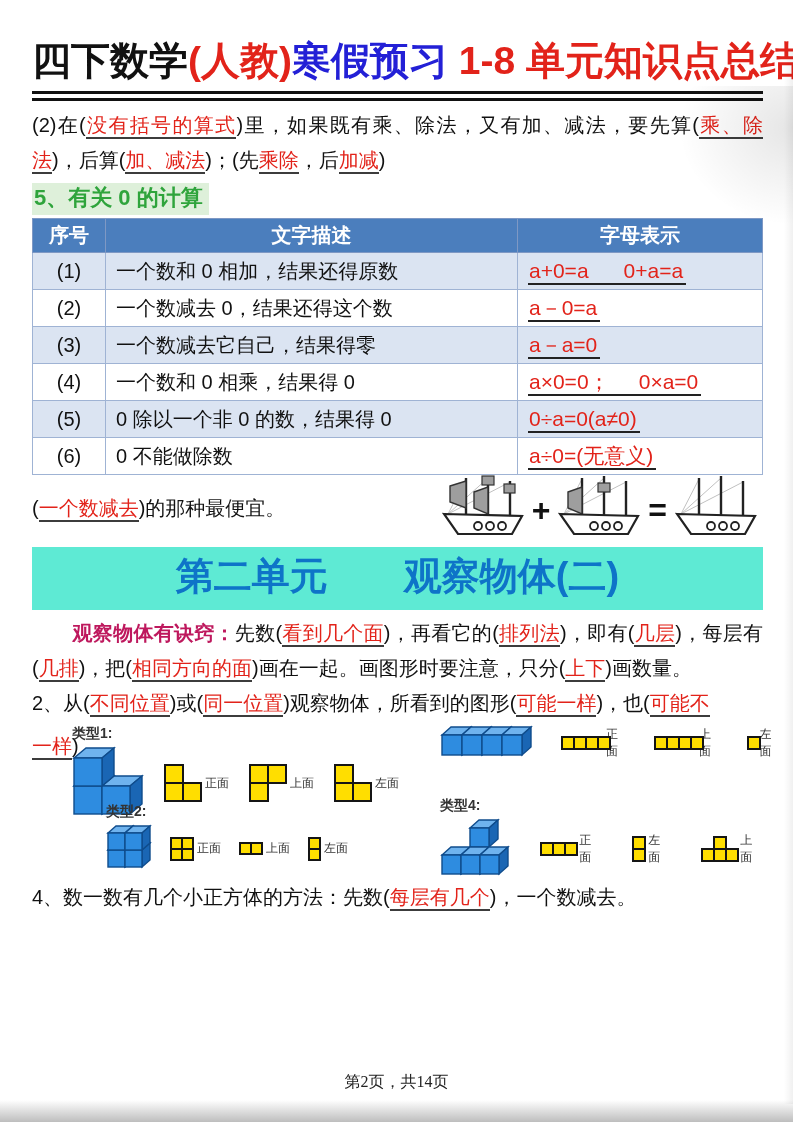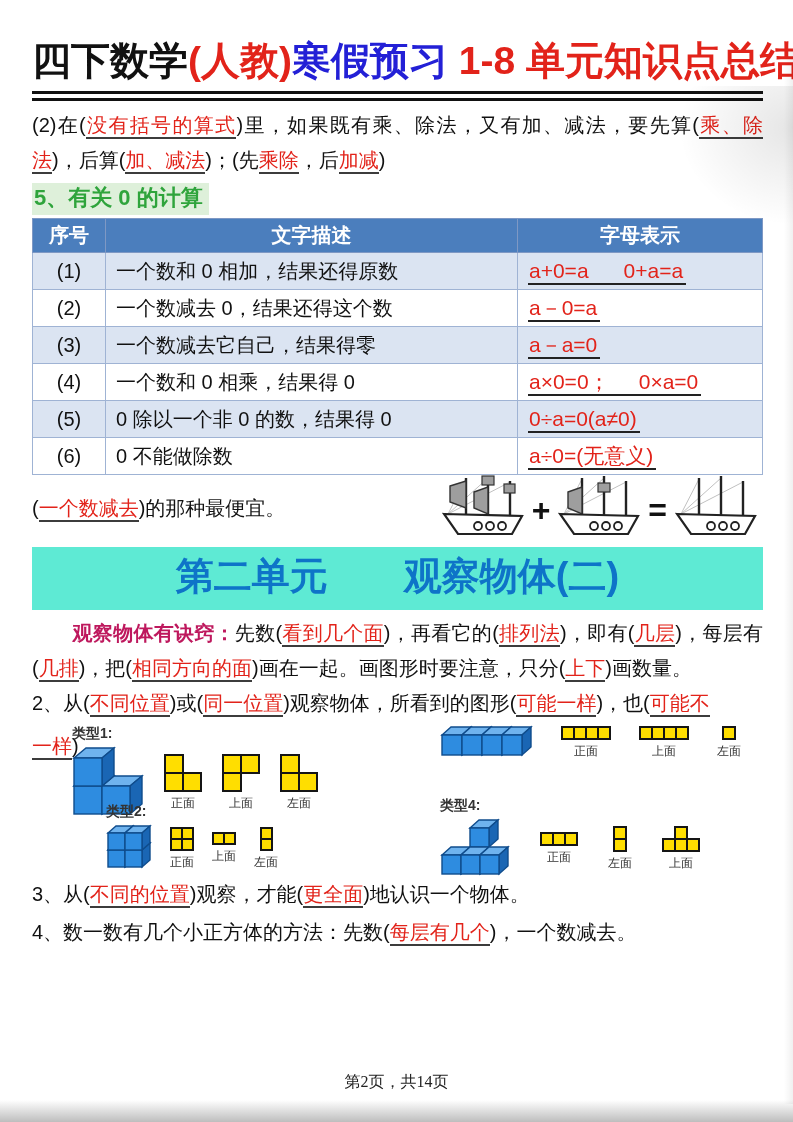--- a/index.html
+++ b/index.html
@@ -44,21 +44,21 @@
   
   .diagrams { position:relative; height:152px; margin-top:4px; }
   .leftover { position:absolute; left:0; top:4px; }
   .dgroup { position:absolute; }
   .g0 { left:40px;  top:0; }
   .g1 { left:408px; top:0; }
   .g2 { left:74px;  top:78px; }
   .g3 { left:408px; top:72px; }
   .dlabel { font-size:14px; color:#333; font-weight:bold; margin-bottom:3px; }
   .drow { display:flex; align-items:center; }
-  .vwrap { display:flex; flex-direction:column; align-items:center; gap:3px; }
+  .vwrap { display:flex; align-items:center; gap:3px; }
   .vcells { position:relative; }
   .vcell { position:absolute; background:#FFDE00; border:2px solid #151515; }
   .vlabel { font-size:12px; color:#333; }
 
   .footer { position:absolute; left:0; right:0; top:1072px; text-align:center; font-family:"Liberation Serif","DejaVu Serif",serif; font-size:16px; color:#222; }
 
   
   .shadow-tr { position:absolute; right:0; top:86px; width:115px; height:140px; background:radial-gradient(ellipse at 100% 30%, rgba(0,0,0,0.10), rgba(0,0,0,0) 70%); pointer-events:none; }
   .shadow-right { position:absolute; right:0; top:50px; bottom:18px; width:9px; background:linear-gradient(to right, rgba(0,0,0,0), rgba(0,0,0,0.06)); pointer-events:none; }
   .shadow-bottom { position:absolute; left:0; right:0; bottom:0; height:22px; background:linear-gradient(to bottom, rgba(255,255,255,0), rgba(110,110,110,0.45)); pointer-events:none; }
@@ -357,21 +357,20 @@
               <div class="vcell" style="left: 0px; top: 12px; width: 14px; height: 14px;"></div>
               <div class="vcell" style="left: 12px; top: 12px; width: 14px; height: 14px;"></div>
               <div class="vcell" style="left: 24px; top: 12px; width: 14px; height: 14px;"></div>
             </div>
             <div class="vlabel">上面</div>
           </div>
         </div>
       </div>
     </div>
 
-  <div class="para"><span class="sg s-n">3、从(</span><span class="sg s-r">不同的位置</span><span class="sg s-n">)观察，才能(</span><span class="sg s-r">更全面</span><span class="sg s-n">)地认识一个物体。</span></div>
   <div class="para" style="margin-top:3px;"><span class="sg s-n">4、数一数有几个小正方体的方法：先数(</span><span class="sg s-r">每层有几个</span><span class="sg s-n">)，一个数减去。</span></div>
 
   <div class="footer">第2页，共14页</div>
 
   <div class="shadow-tr"></div>
   <div class="shadow-right"></div>
   <div class="shadow-bottom"></div>
 </div>
 
 </body></html>

